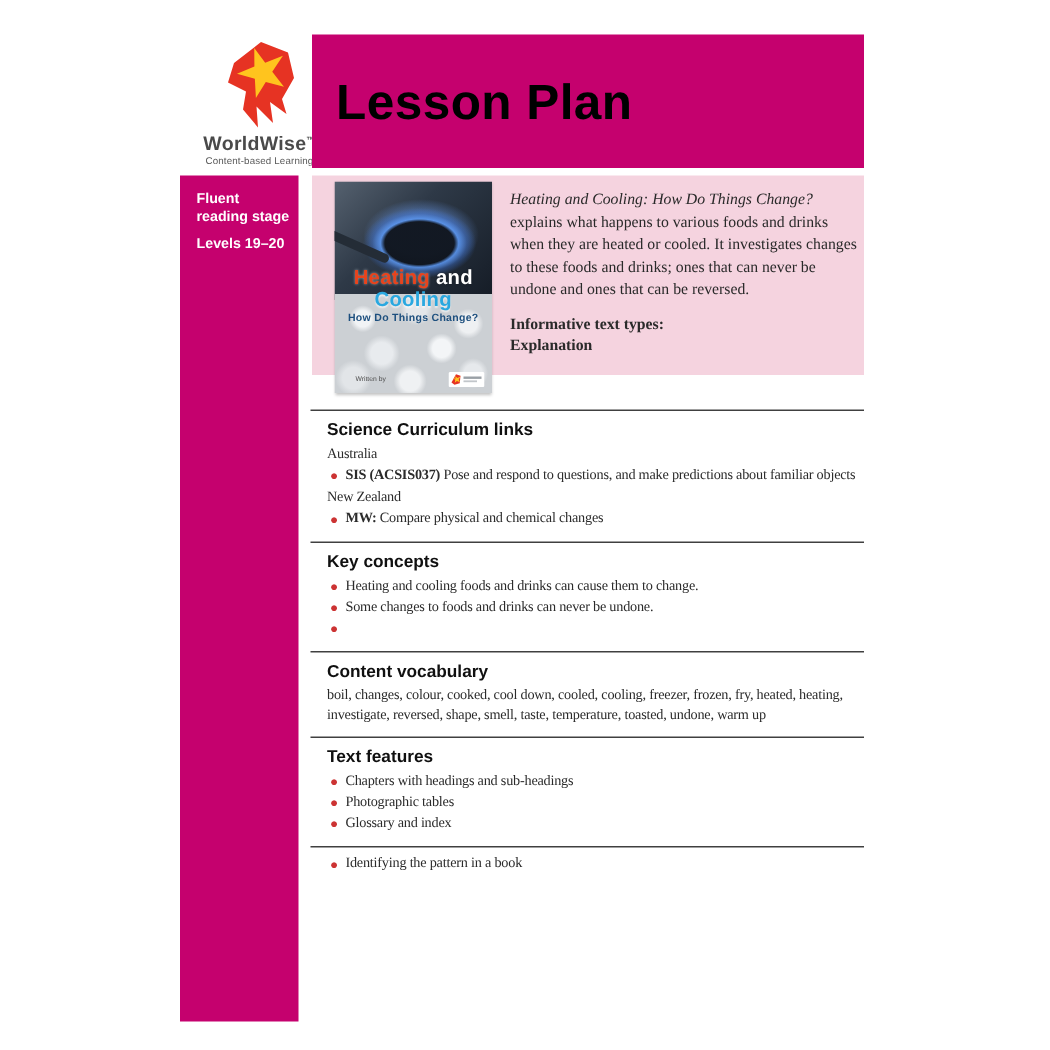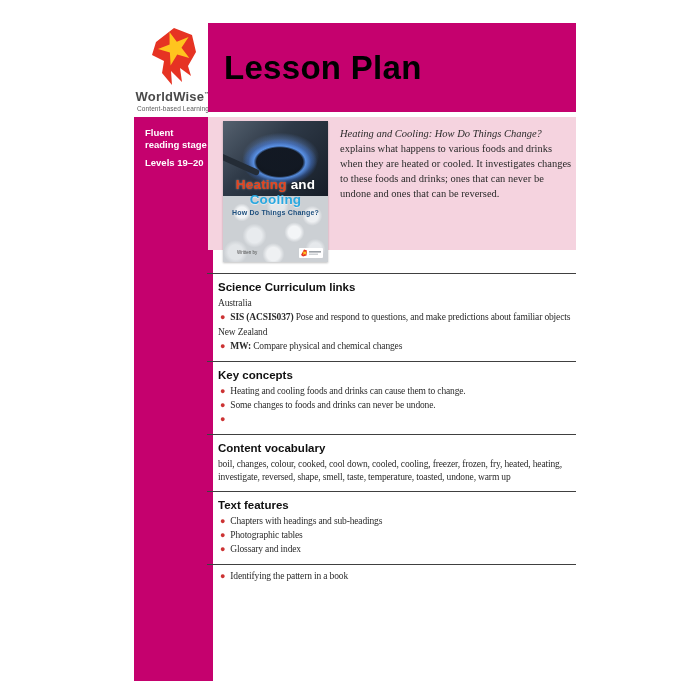--- a/index.html
+++ b/index.html
@@ -18,21 +18,21 @@
   .logo-name{font-size:13px;font-weight:bold;color:#4a4a4a;letter-spacing:.2px;line-height:13px;margin-top:2px;}
   .logo-name sup{font-size:6px;vertical-align:super;}
   .logo-tagline{font-size:6.5px;color:#5a5a5a;margin-top:2px;letter-spacing:.1px;}
 
   
   .header-band{position:absolute;left:208px;top:23px;width:368px;height:89px;
                background:var(--magenta);display:flex;align-items:center;}
   .header-title{color:#000000;font-size:33px;font-weight:600;padding-left:16px;letter-spacing:.3px;text-align:right;}
 
   
-  .sidebar{position:absolute;left:134px;top:117px;width:79px;height:564px;
+  .sidebar{position:absolute;left:120px;top:117px;width:79px;height:564px;
            background:var(--magenta);box-sizing:border-box;padding:10px 6px 0 11px;
            color:#fff;font-weight:bold;font-size:9.5px;line-height:12px;}
   .sidebar .levels{margin-top:6px;}
 
   
   .pink-box{position:absolute;left:208px;top:117px;width:368px;height:133px;background:var(--pink);}
   .intro{position:absolute;left:340px;top:126px;width:232px;
          font-family:"Liberation Serif","DejaVu Serif",serif;
          font-size:10.5px;line-height:15px;color:#2a2a2a;}
   .intro .ital{font-style:italic;}
@@ -120,20 +120,24 @@
       <rect x="0" y="0" width="24" height="10" rx="1" fill="#ffffff"></rect>
       <path d="M2,7 L5,1.5 L8,2.5 L7.5,7.5 L4,8.5 Z" fill="#E63323"></path>
       <path d="M4,2.5 L6,4 L8,3 L6.8,5 L7.6,6.8 L5.6,6 L4.2,7.2 L4.5,5.2 L3,4.2 L5,4.3 Z" fill="#FFC41E"></path>
       <rect x="10" y="3" width="12" height="1.6" fill="#9aa0a6"></rect>
       <rect x="10" y="5.6" width="9" height="1.2" fill="#c2c6ca"></rect>
     </svg>
   </div>
 
   <div class="intro">
     <div><span class="ital">Heating and Cooling: How Do Things Change?</span><span> explains what happens to various foods and drinks when they are heated or cooled. It investigates changes to these foods and drinks; ones that can never be undone and ones that can be reversed.</span></div>
+    <div class="text-types">
+      <div>Informative text types:</div>
+      <div>Explanation</div>
+    </div>
   </div>
 
   <div class="sections">
 
     <div class="section">
       <div class="section-heading">Science Curriculum links</div>
       <div class="serif group-label">Australia</div>
       <div class="bullet-row serif">
         <span class="dot">●</span>
         <span><span class="b">SIS (ACSIS037)</span><span> Pose and respond to questions, and make predictions about familiar objects</span></span>

